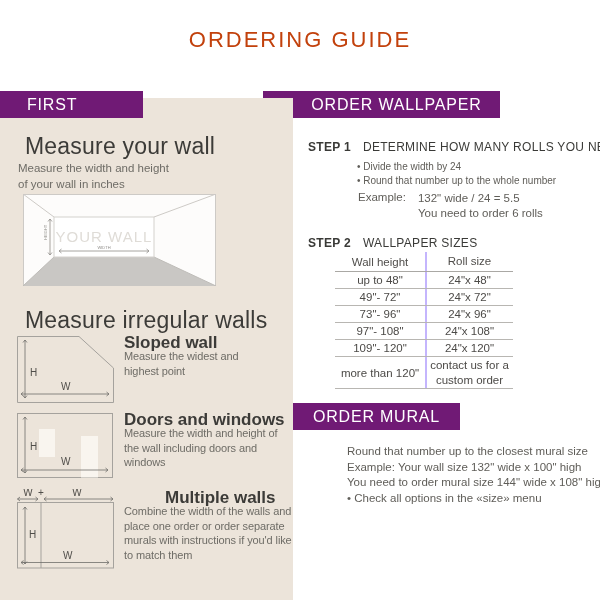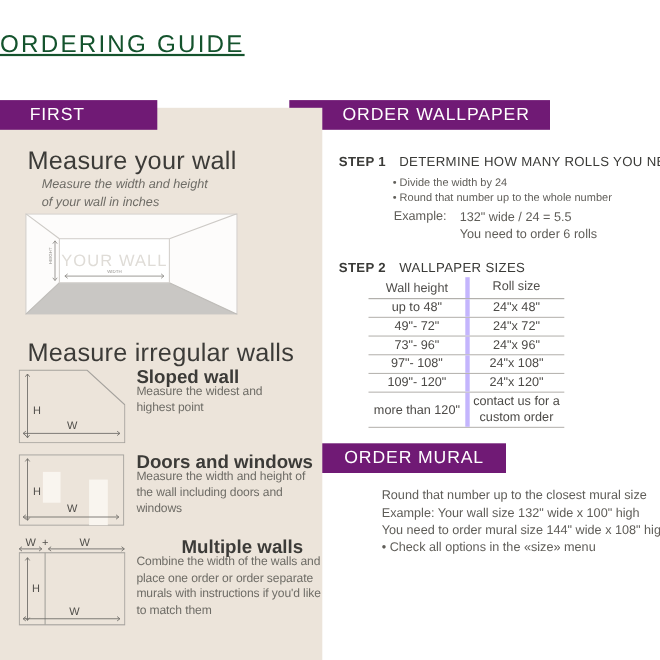--- a/index.html
+++ b/index.html
@@ -4,22 +4,22 @@
 <style>
   * { margin:0; padding:0; box-sizing:border-box; }
   html,body { width:600px; height:600px; }
   body {
     position:relative; width:600px; height:600px; background:#ffffff;
     font-family:"Liberation Sans", sans-serif; overflow:hidden; color:#3c3b38;
   }
   .abs { position:absolute; }
 
   .title {
-    top:27px; left:0; right:0; text-align:left;
-    font-size:22px; letter-spacing:2px; font-weight:500; color:#14532d;text-decoration:underline;
+    top:27px; left:0; right:0; text-align:center;
+    font-size:22px; letter-spacing:2px; font-weight:500; color:#c2410c;
   }
 
   .panel { left:0; top:98px; width:293px; height:502px; background:#ece4da; z-index:2; }
 
   .bar { background:#701a75; color:#ffffff; height:27px; display:flex; align-items:center;
          font-size:16px; letter-spacing:0.8px; font-weight:500; }
   .bar-first { left:0; top:91px; width:143px; z-index:3; padding-left:27px; }
   .bar-wallpaper { left:263px; top:91px; width:237px; z-index:1; justify-content:center; padding-left:30px; }
   .bar-mural { left:263px; top:403px; width:197px; z-index:1; justify-content:center; padding-left:30px; }
 
@@ -32,21 +32,21 @@
   .step-row { display:flex; gap:12px; font-size:12px; color:#3a3a37; z-index:1; }
   .step-label { font-weight:700; letter-spacing:0.3px; white-space:nowrap; }
   .step-title { font-weight:500; letter-spacing:0.3px; white-space:nowrap; }
   .bullets { font-size:10px; color:#5f5d58; line-height:13.5px; }
   .bullets div { white-space:nowrap; }
   .example { display:flex; gap:12px; font-size:11.5px; color:#5f5d58; }
   .example .lines div { white-space:nowrap; line-height:14.5px; }
 
   .sizes-table { left:335px; top:252px; width:178px; font-size:11.5px; color:#4c4a47; z-index:1; }
   .trow { display:flex; border-bottom:1px solid #b8b6b2; }
-  .trow .c1 { width:92px; border-right:4px solid #c4b5fd; display:flex; align-items:center; justify-content:center; text-align:right; }
+  .trow .c1 { width:92px; border-right:2px solid #c4b5fd; display:flex; align-items:center; justify-content:center; text-align:right; }
   .trow .c2 { width:85px; display:flex; align-items:center; justify-content:center; text-align:center; line-height:1.25; }
   .trow.head { height:20px; border-bottom:1px solid #aaa8a4; color:#504e4b; }
   .trow.r { height:17px; }
   .trow.last { height:32px; }
 
   .mural-text { left:347px; top:444px; font-size:11.5px; color:#5f5d58; line-height:15.5px; z-index:1; }
   .mural-text div { white-space:nowrap; }
 
   svg text { font-family:"Liberation Sans", sans-serif; }
   .dim-label { font-size:10px; fill:#504e4a; }
@@ -56,21 +56,21 @@
 
 <div class="abs title">ORDERING GUIDE</div>
 
 <div class="abs panel"></div>
 
 <div class="abs bar bar-first">FIRST</div>
 <div class="abs bar bar-wallpaper">ORDER WALLPAPER</div>
 <div class="abs bar bar-mural">ORDER MURAL</div>
 
 <div class="abs left-content h1" style="left:25px; top:133px;">Measure your wall</div>
-<div class="abs left-content sub" style="left:38px; top:160px; width:160px;font-style:italic;">Measure the width and height of your wall in inches</div>
+<div class="abs left-content sub" style="left:18px; top:160px; width:160px;">Measure the width and height of your wall in inches</div>
 
 <svg class="abs left-content" style="left:23px; top:194px;" width="193" height="92" viewBox="0 0 193 92">
   <rect x="0.5" y="0.5" width="192" height="91" fill="#fdfcfb" stroke="#cdcac6" stroke-width="1"></rect>
   <polygon points="0,92 31,63 131,63 193,92" fill="#c9c7c4"></polygon>
   <line x1="0" y1="0" x2="31" y2="23" stroke="#cdcac6" stroke-width="1"></line>
   <line x1="193" y1="0" x2="131" y2="23" stroke="#cdcac6" stroke-width="1"></line>
   <line x1="0" y1="92" x2="31" y2="63" stroke="#bebcb8" stroke-width="1"></line>
   <line x1="193" y1="92" x2="131" y2="63" stroke="#bebcb8" stroke-width="1"></line>
   <rect x="31" y="23" width="100" height="40" fill="#ffffff" stroke="#d4d1cd" stroke-width="1"></rect>
   <text x="81" y="48" text-anchor="middle" font-size="15" letter-spacing="1" fill="#dfdcd7">YOUR WALL</text>

